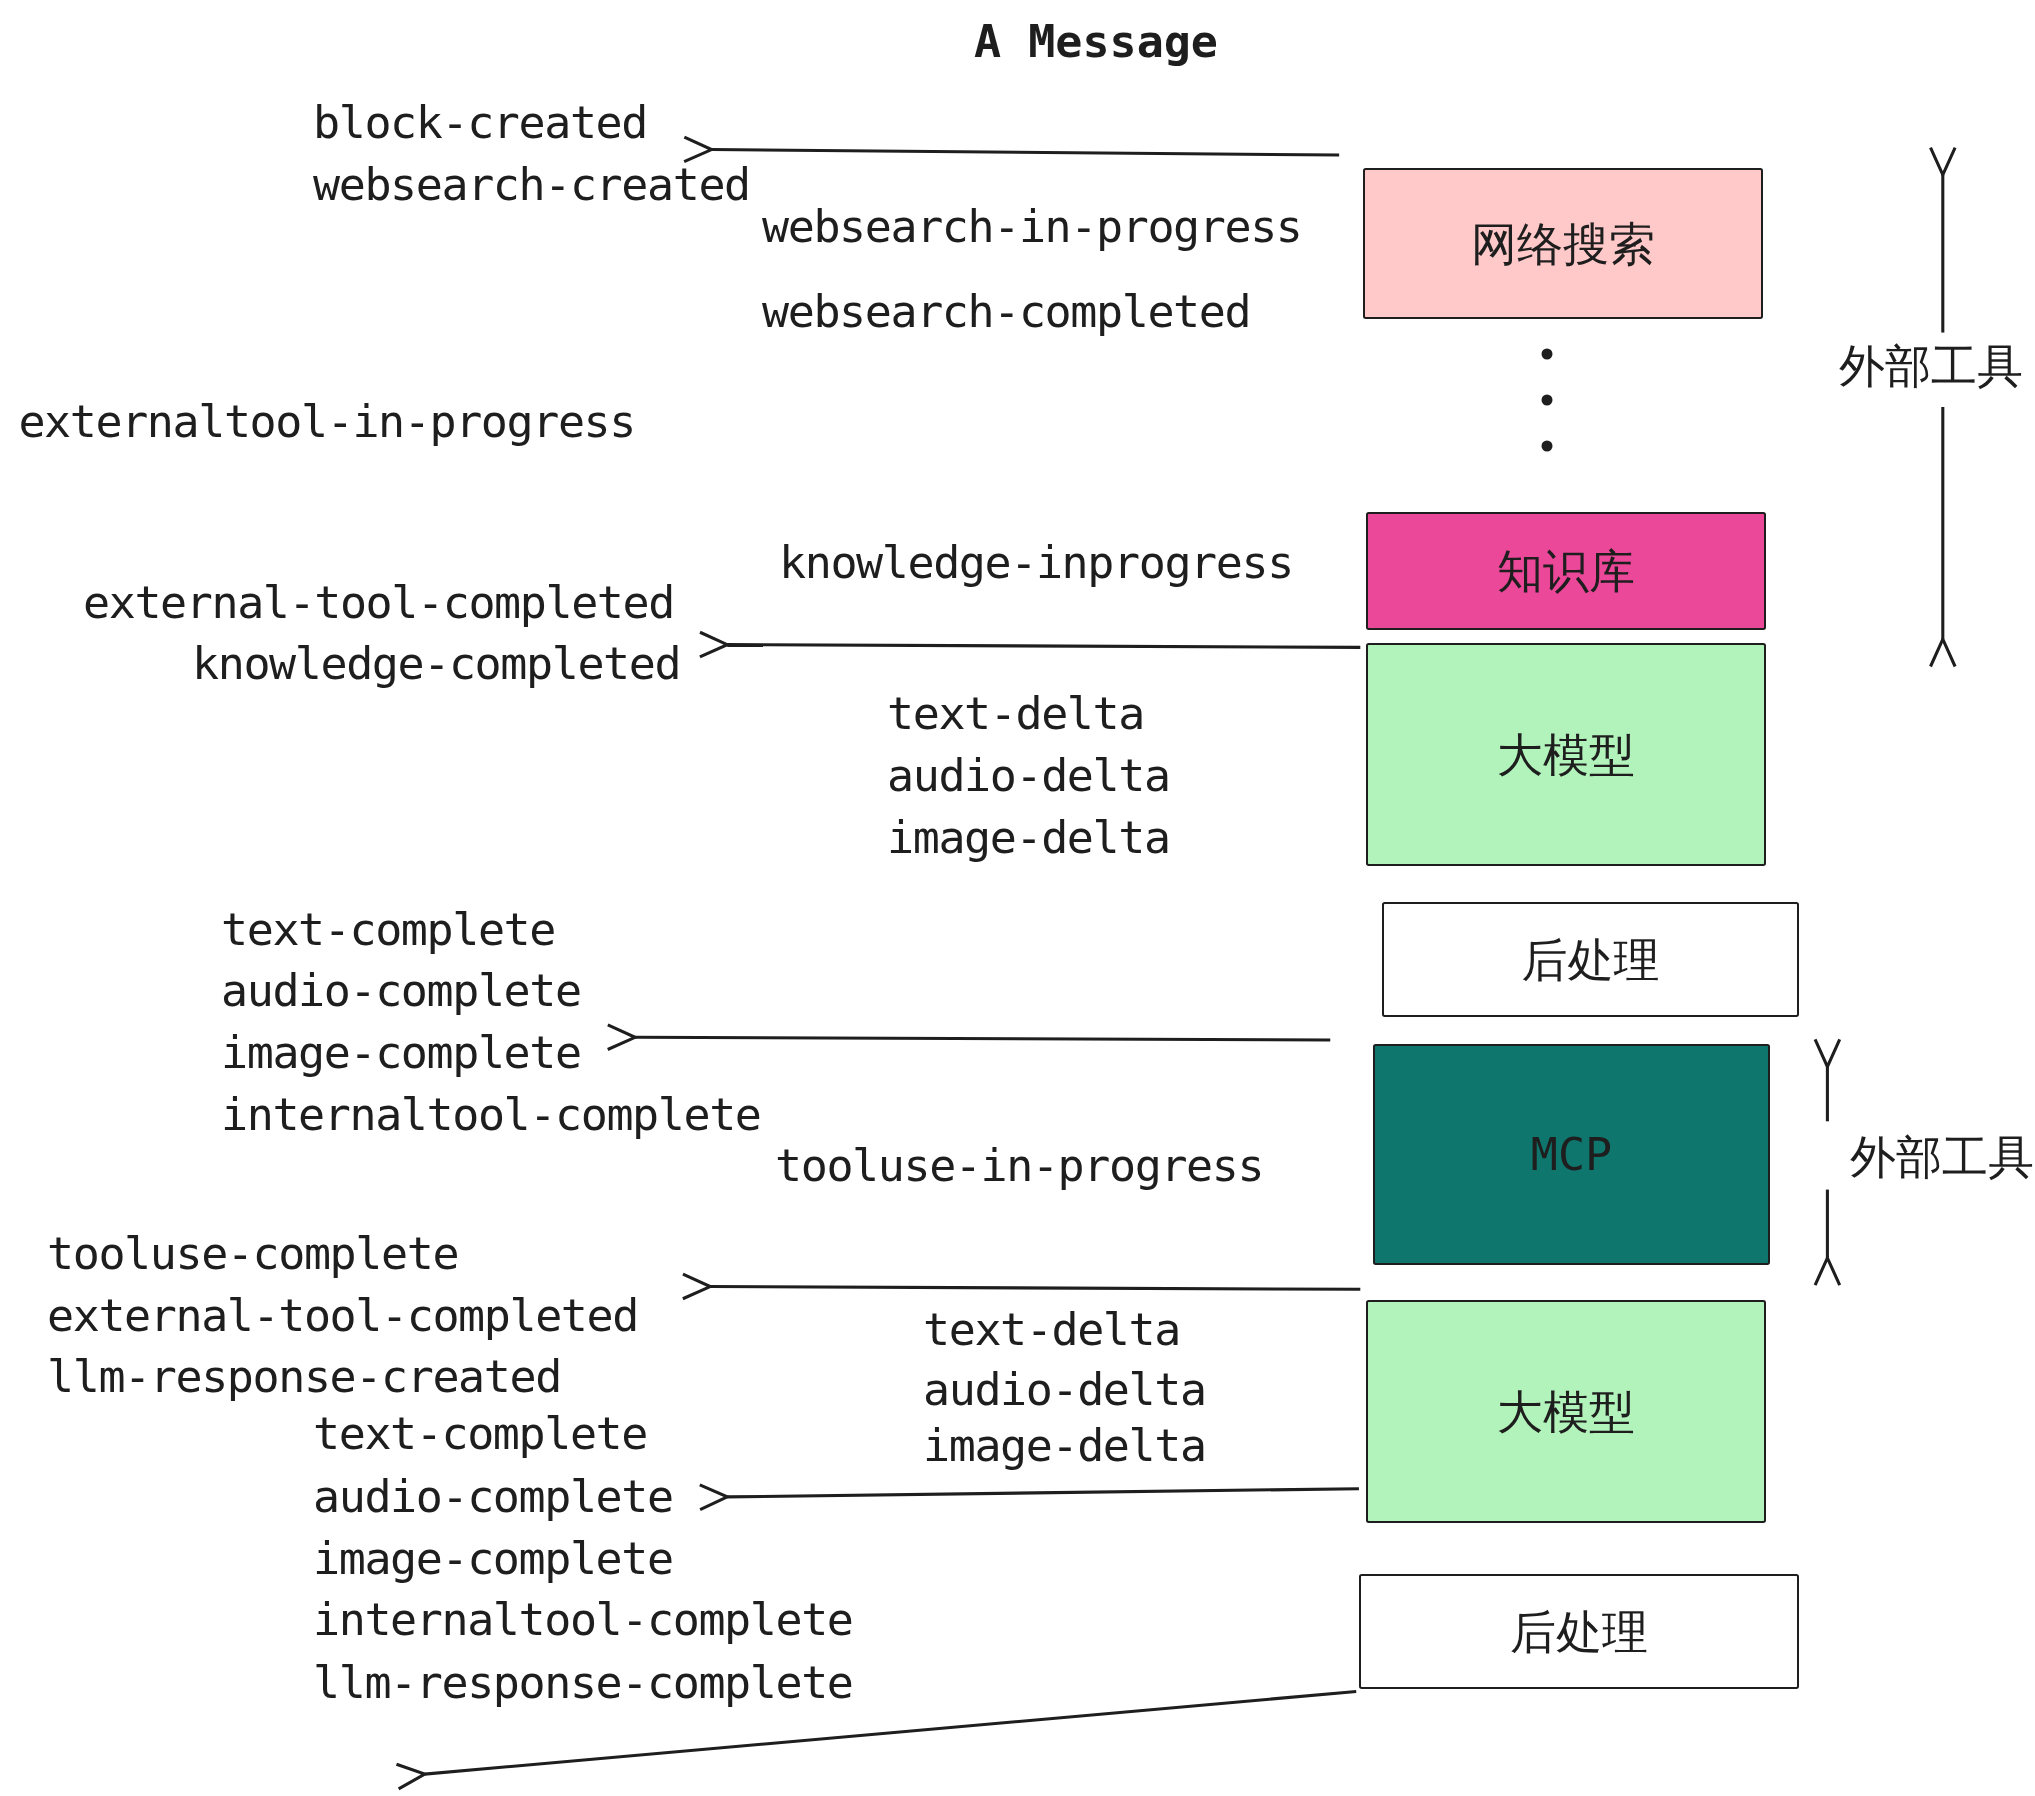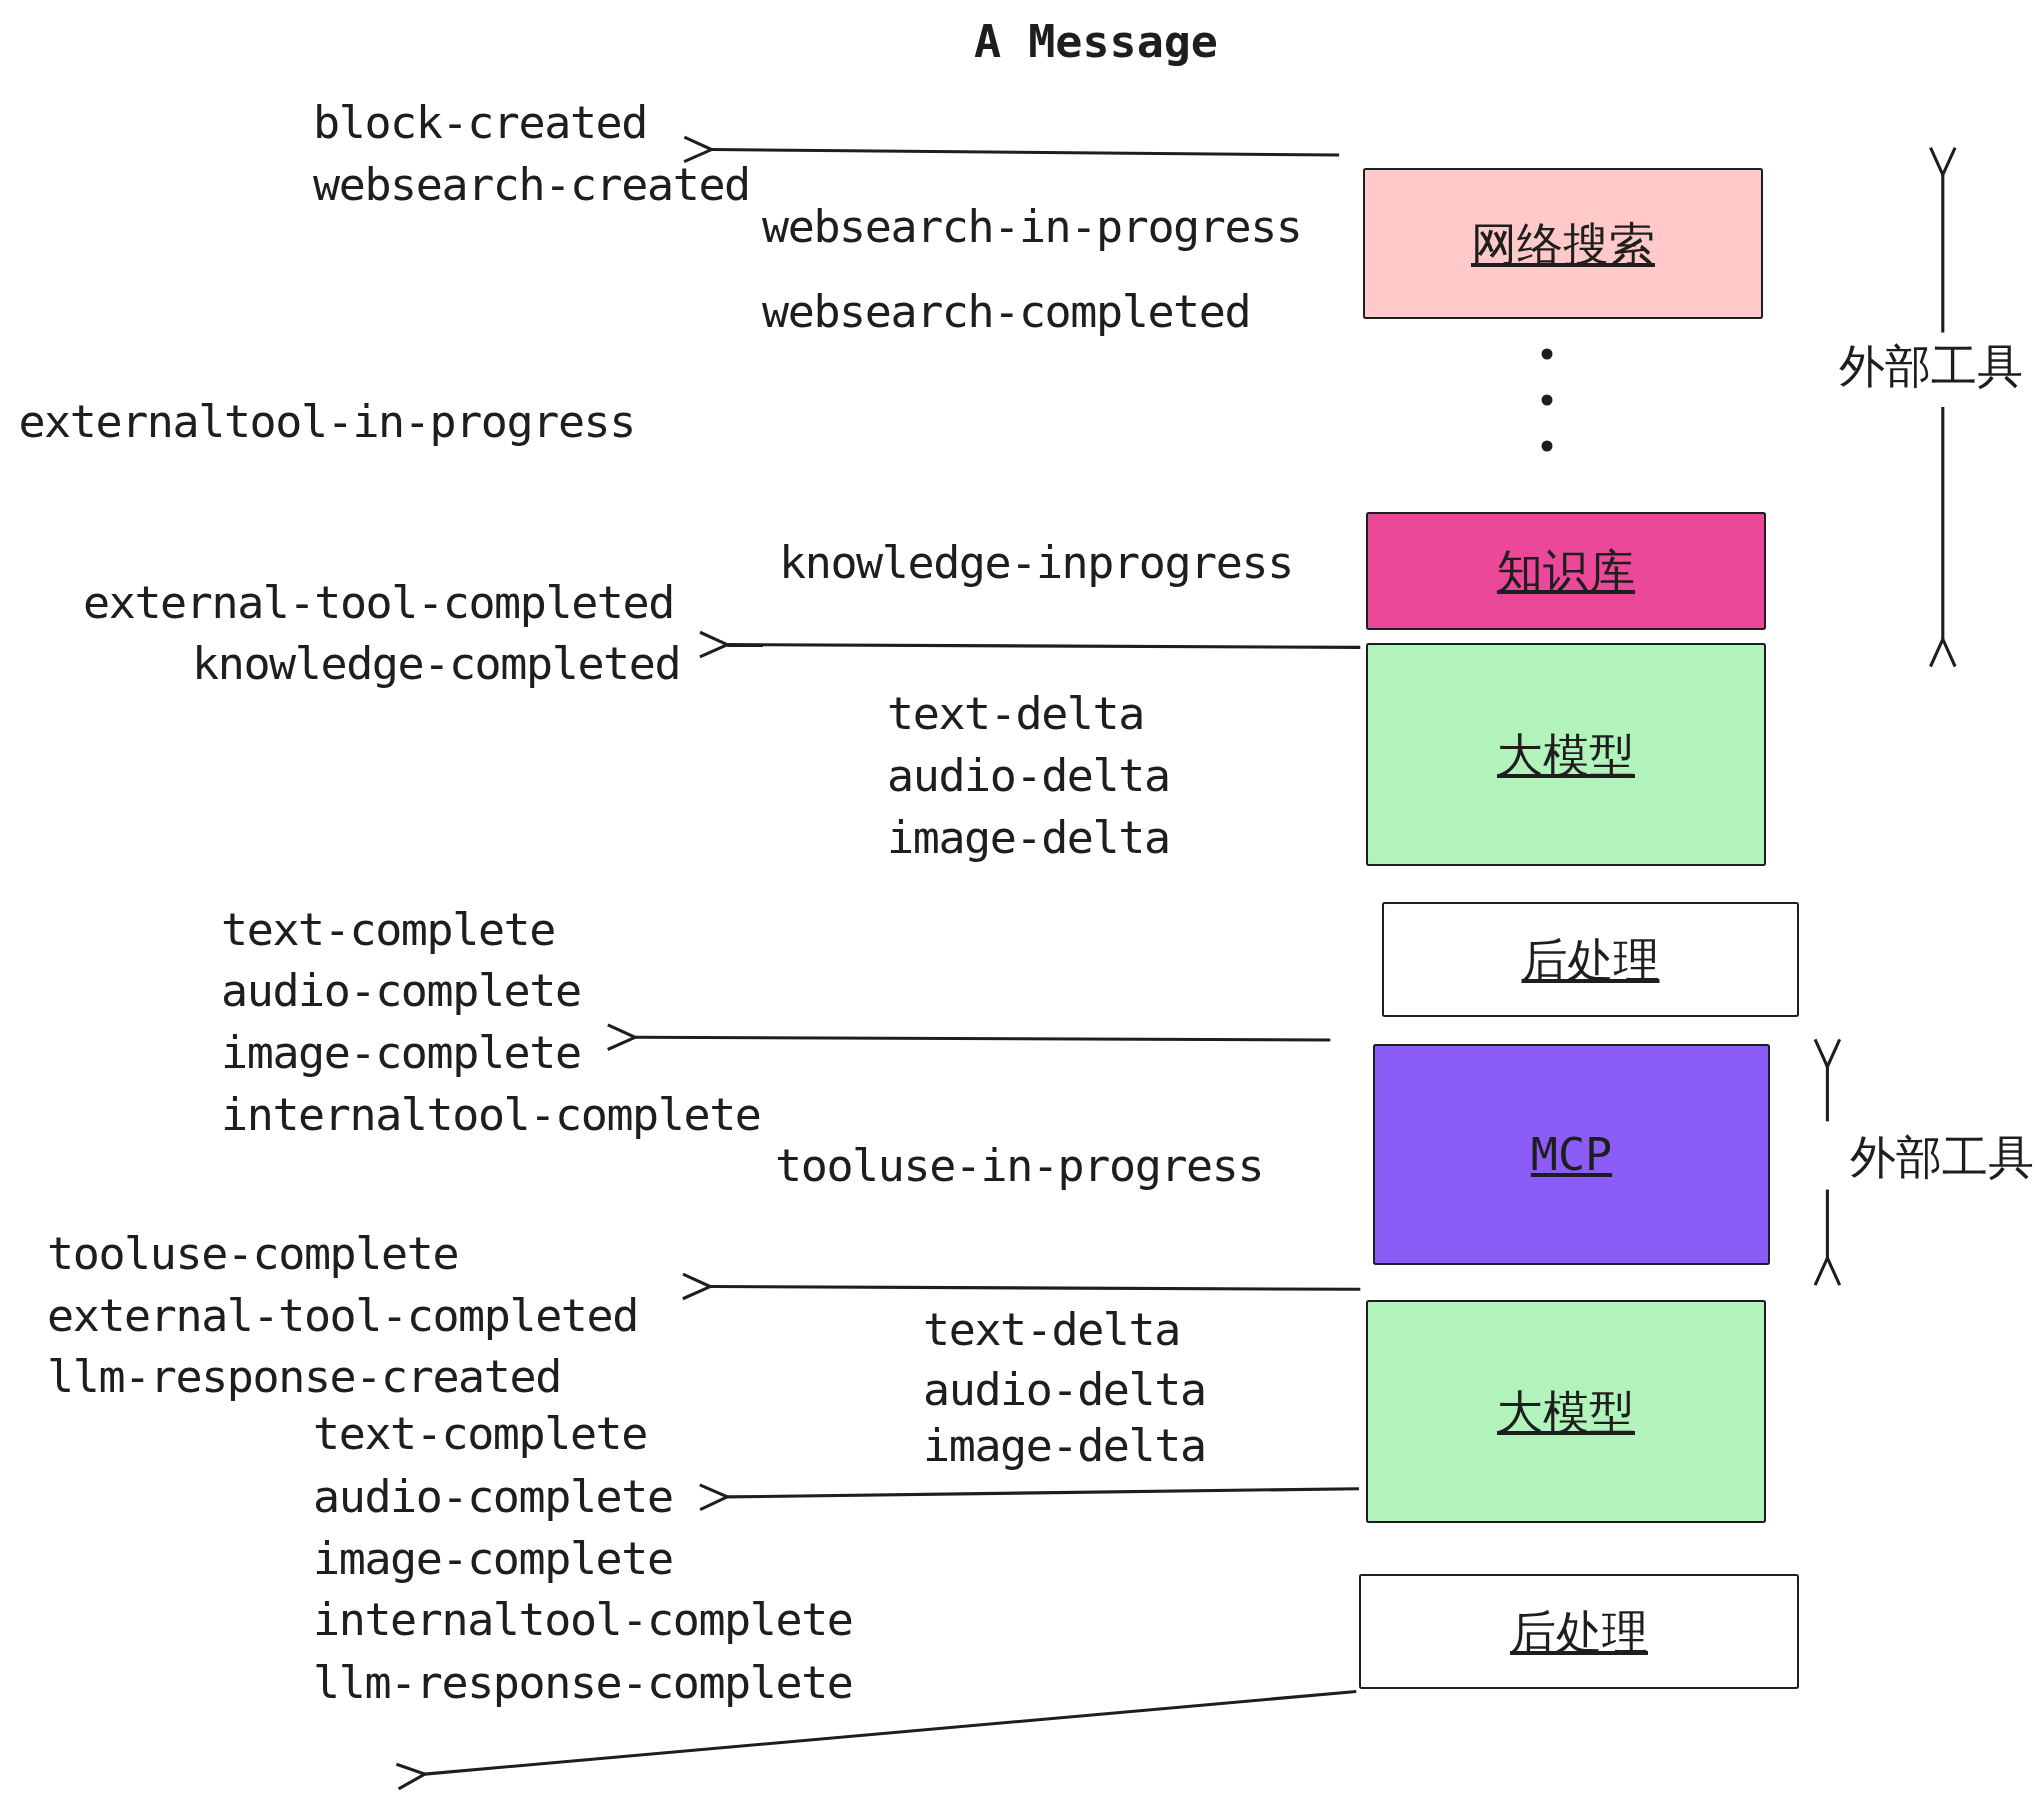--- a/index.html
+++ b/index.html
@@ -29,21 +29,20 @@
   }
   .box {
     position:absolute;
     border:2.7px solid #1e1e1e;
     border-radius:2.7px;
     display:flex;
     align-items:center;
     justify-content:center;
     font:46px/1 "DejaVu Sans", sans-serif;
     background:#ffffff;
-    text-decoration:underline;
   }
   .box.mono { font:45px/1 "DejaVu Sans Mono", monospace; }
   .side-lbl {
     position:absolute;
     transform:translate(-50%,-50%);
     font:46px/1 "DejaVu Sans", sans-serif;
     white-space:nowrap;
   }
   .dot {
     position:absolute;
@@ -123,21 +122,21 @@
   </div>
 
   <div class="box" style="left: 1366px; top: 643px; width: 400px; height: 223px; background: rgb(178, 242, 187);">
     <span>大模型</span>
   </div>
 
   <div class="box" style="left: 1382px; top: 902px; width: 417px; height: 115px; background: rgb(255, 255, 255);">
     <span>后处理</span>
   </div>
 
-  <div class="box mono" style="left: 1373px; top: 1044px; width: 397px; height: 221px; background: #8b5cf6;">
+  <div class="box mono" style="left: 1373px; top: 1044px; width: 397px; height: 221px; background: #0f766e;">
     <span>MCP</span>
   </div>
 
   <div class="box" style="left: 1366px; top: 1300px; width: 400px; height: 223px; background: rgb(178, 242, 187);">
     <span>大模型</span>
   </div>
 
   <div class="box" style="left: 1359px; top: 1574px; width: 440px; height: 115px; background: rgb(255, 255, 255);">
     <span>后处理</span>
   </div>

